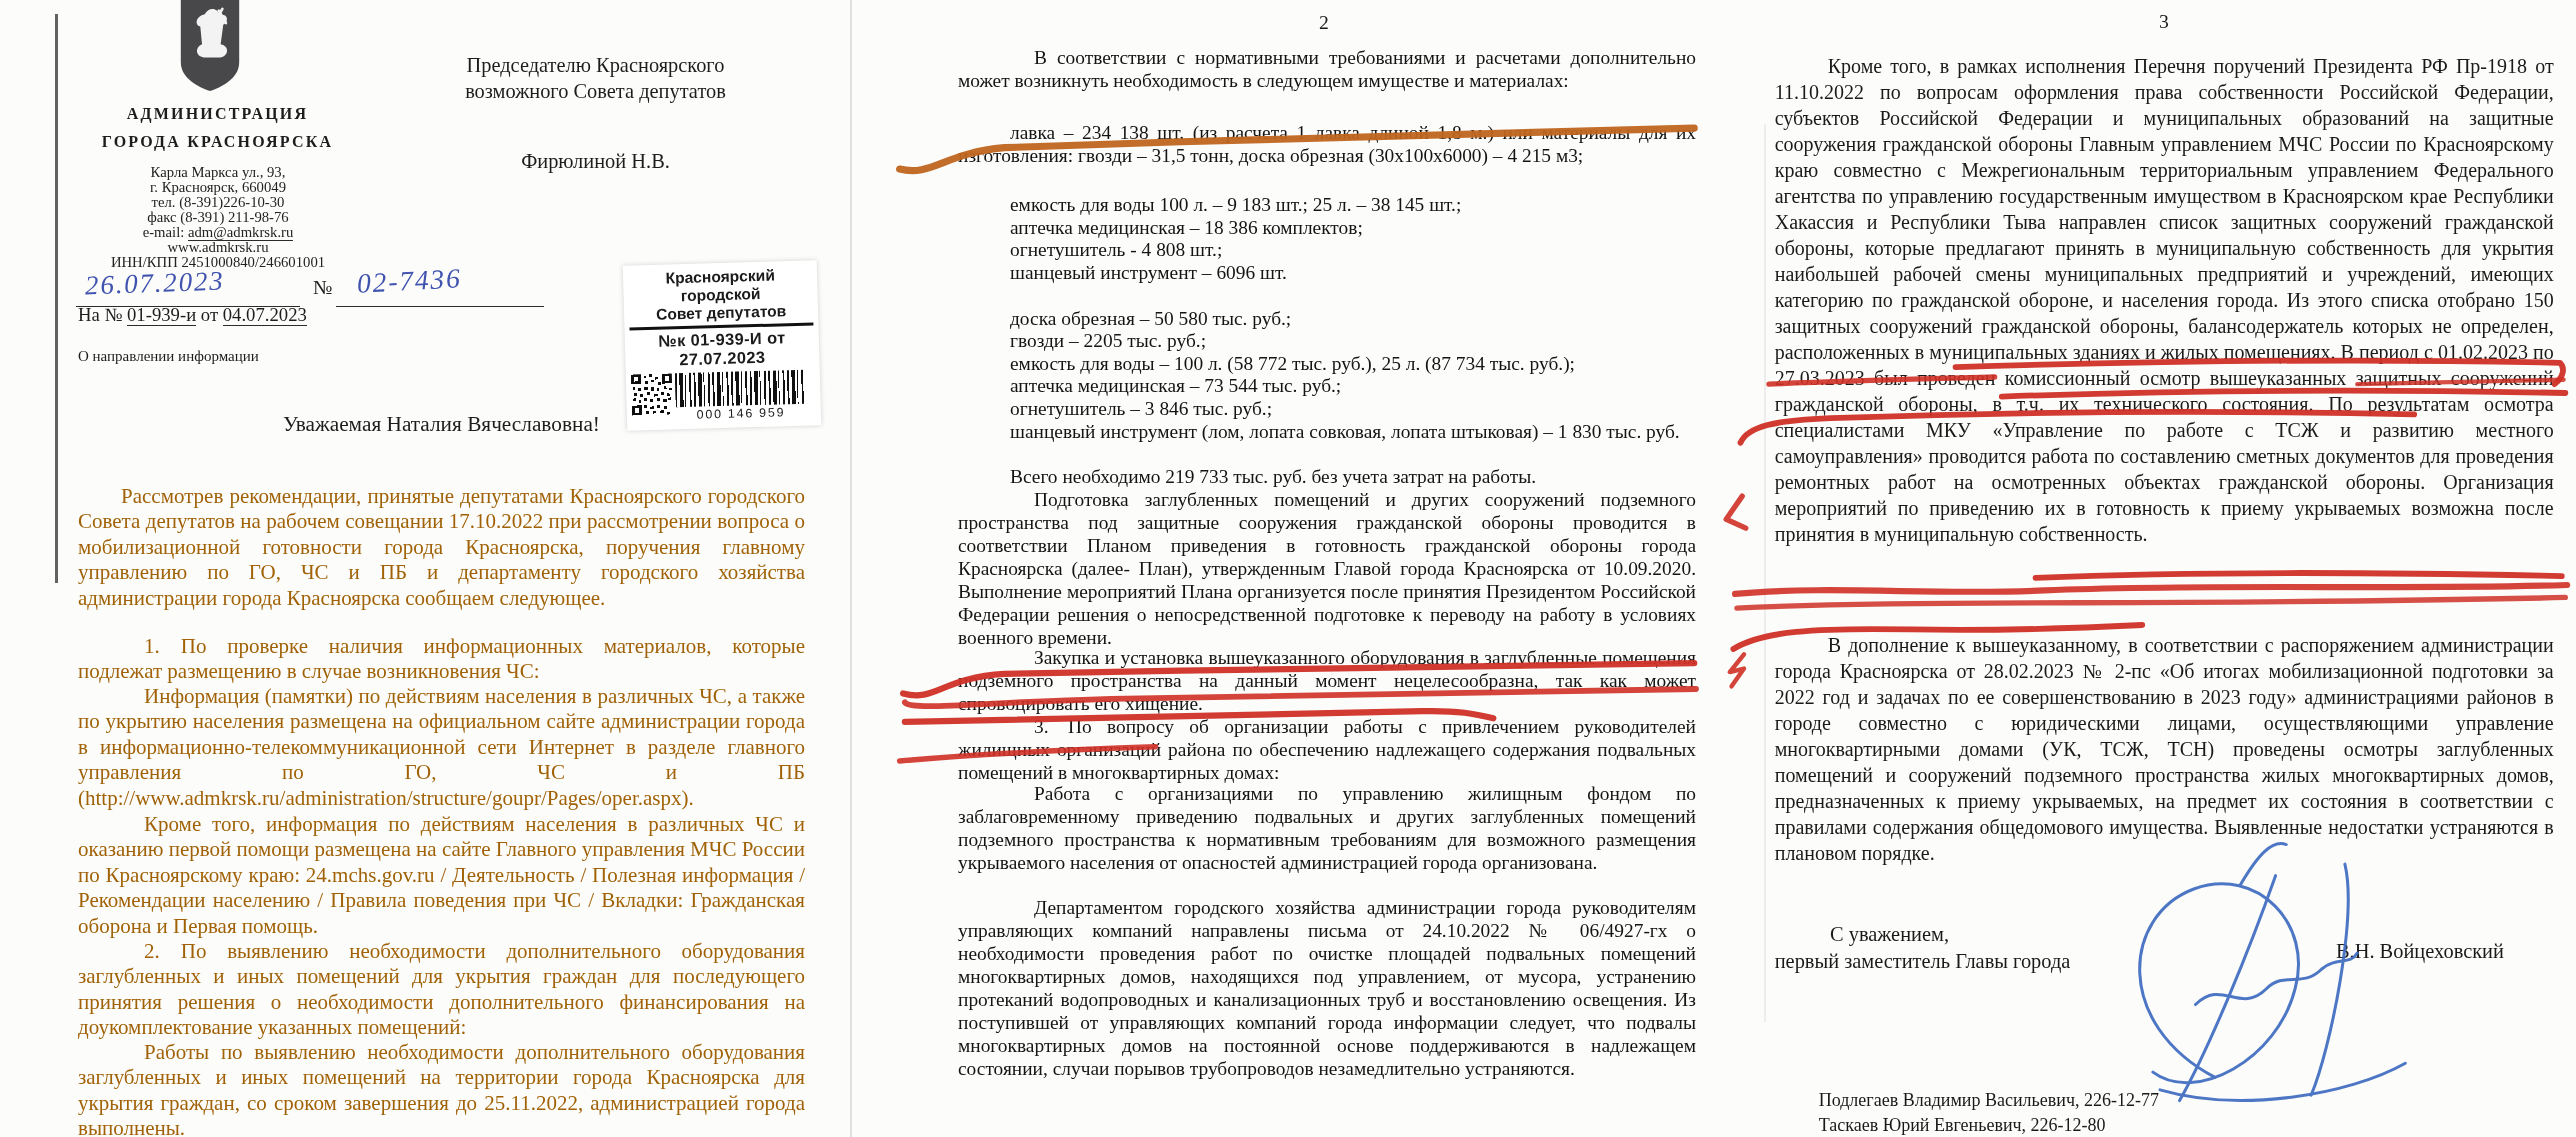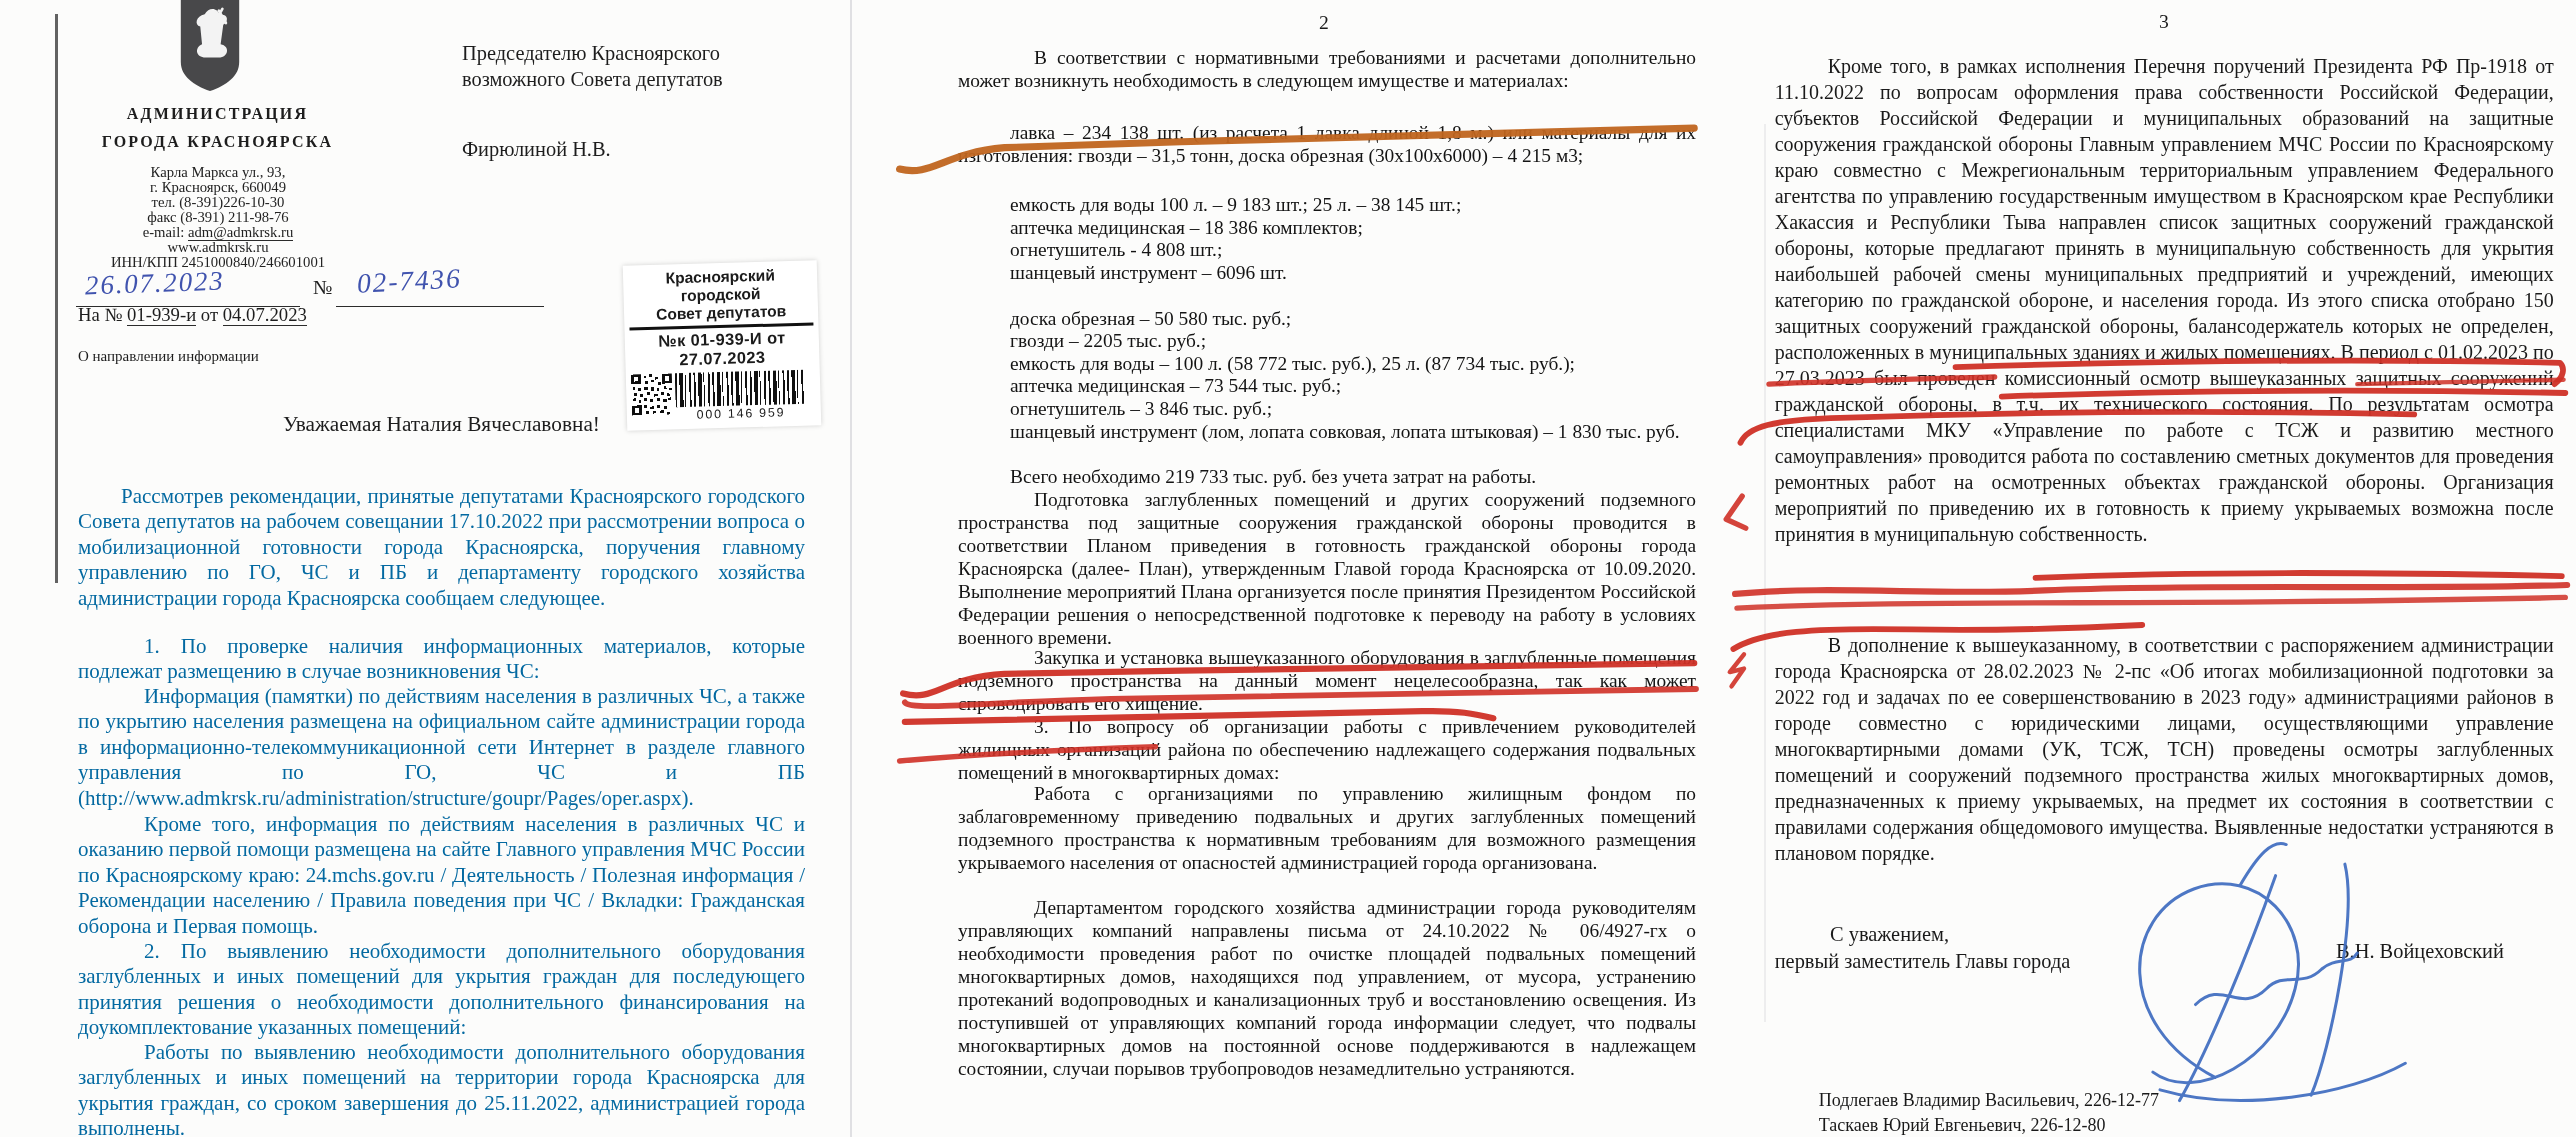--- a/index.html
+++ b/index.html
@@ -5,21 +5,21 @@
   html,body{margin:0;padding:0;}
   body{
     width:2576px;height:1138px;position:relative;overflow:hidden;
     background:#fcfcfb;
     font-family:"Liberation Serif","DejaVu Serif",serif;
     color:#1d1d1d;
   }
   .abs{position:absolute;}
   p{margin:0;}
   .para{position:absolute;text-align:justify;}
-  .pg1{font-size:21px;line-height:25.4px;color:#0369a1;}
+  .pg1{font-size:21px;line-height:25.4px;color:#a16207;}
   .pg2{font-size:19.4px;line-height:23px;color:#141414;}
   .pg3{font-size:20px;line-height:26px;color:#1a1a1a;}
   .edge{position:absolute;top:0;width:1.8px;height:1138px;background:#c9c9cf;}
   .org{font-weight:bold;letter-spacing:2.2px;text-align:center;font-size:16px;line-height:27.6px;}
   .addr{text-align:center;font-size:14.7px;line-height:15px;color:#222;}
   .hand{font-style:italic;color:#4053ae;letter-spacing:1.8px;font-weight:500;}
   .rule{position:absolute;border-top:1.4px solid #2b2b2b;height:0;}
   .u{border-bottom:1.4px solid #2b2b2b;}
   .stamp{
     position:absolute;left:625px;top:263px;width:187px;
@@ -77,21 +77,21 @@
 
   <div class="abs" style="left:78px;top:304px;font-size:18.7px;">
     <span>На  №</span>
     <span class="u">01-939-и</span>
     <span>от</span>
     <span class="u">04.07.2023</span>
   </div>
 
   <div class="abs" style="left:78px;top:348px;font-size:15px;">О направлении информации</div>
 
-  <div class="abs" style="left:462px;top:40px;width:267px;font-size:20.4px;line-height:26px;">
+  <div class="abs" style="left:462px;top:52px;width:267px;font-size:20.4px;line-height:26px;text-align:center;">
     <div>Председателю Красноярского</div>
     <div>возможного Совета депутатов</div>
     <div style="margin-top:44px;">Фирюлиной Н.В.</div>
   </div>
 
   <div class="stamp">
     <div class="l1">Красноярский городской</div>
     <div class="l1">Совет депутатов</div>
     <div class="bar"></div>
     <div class="l3">№к 01-939-И от 27.07.2023</div>

